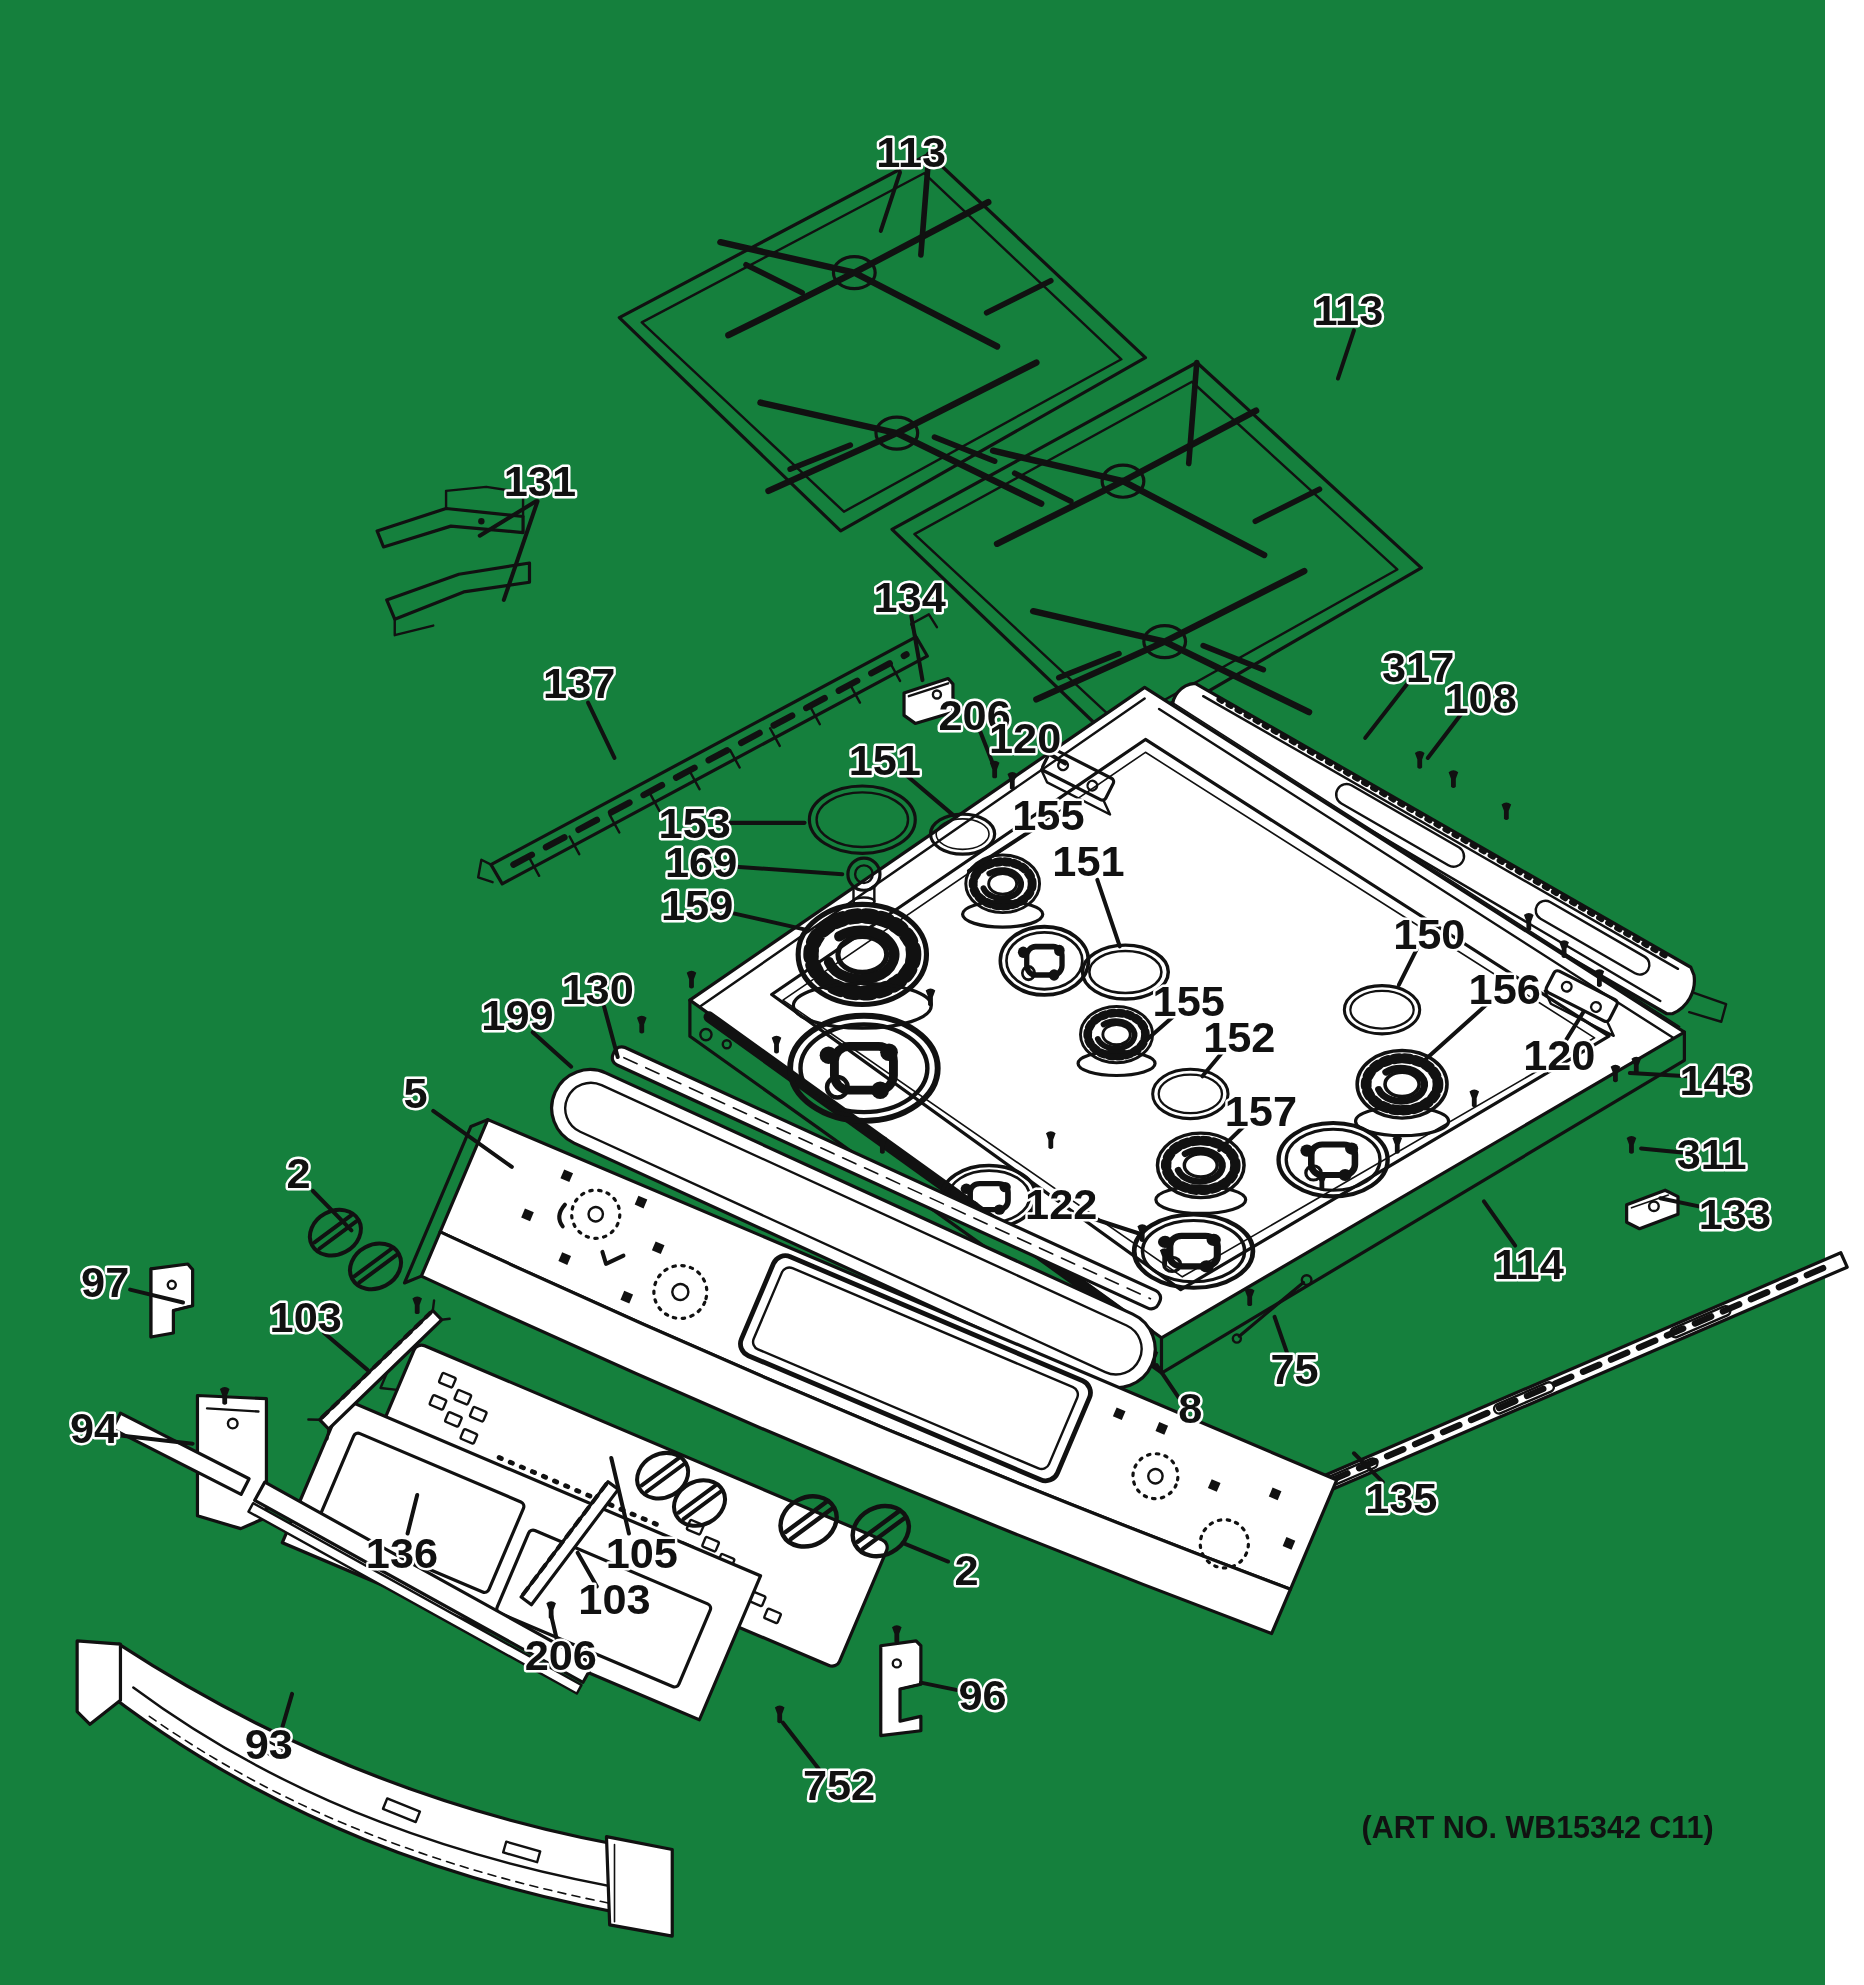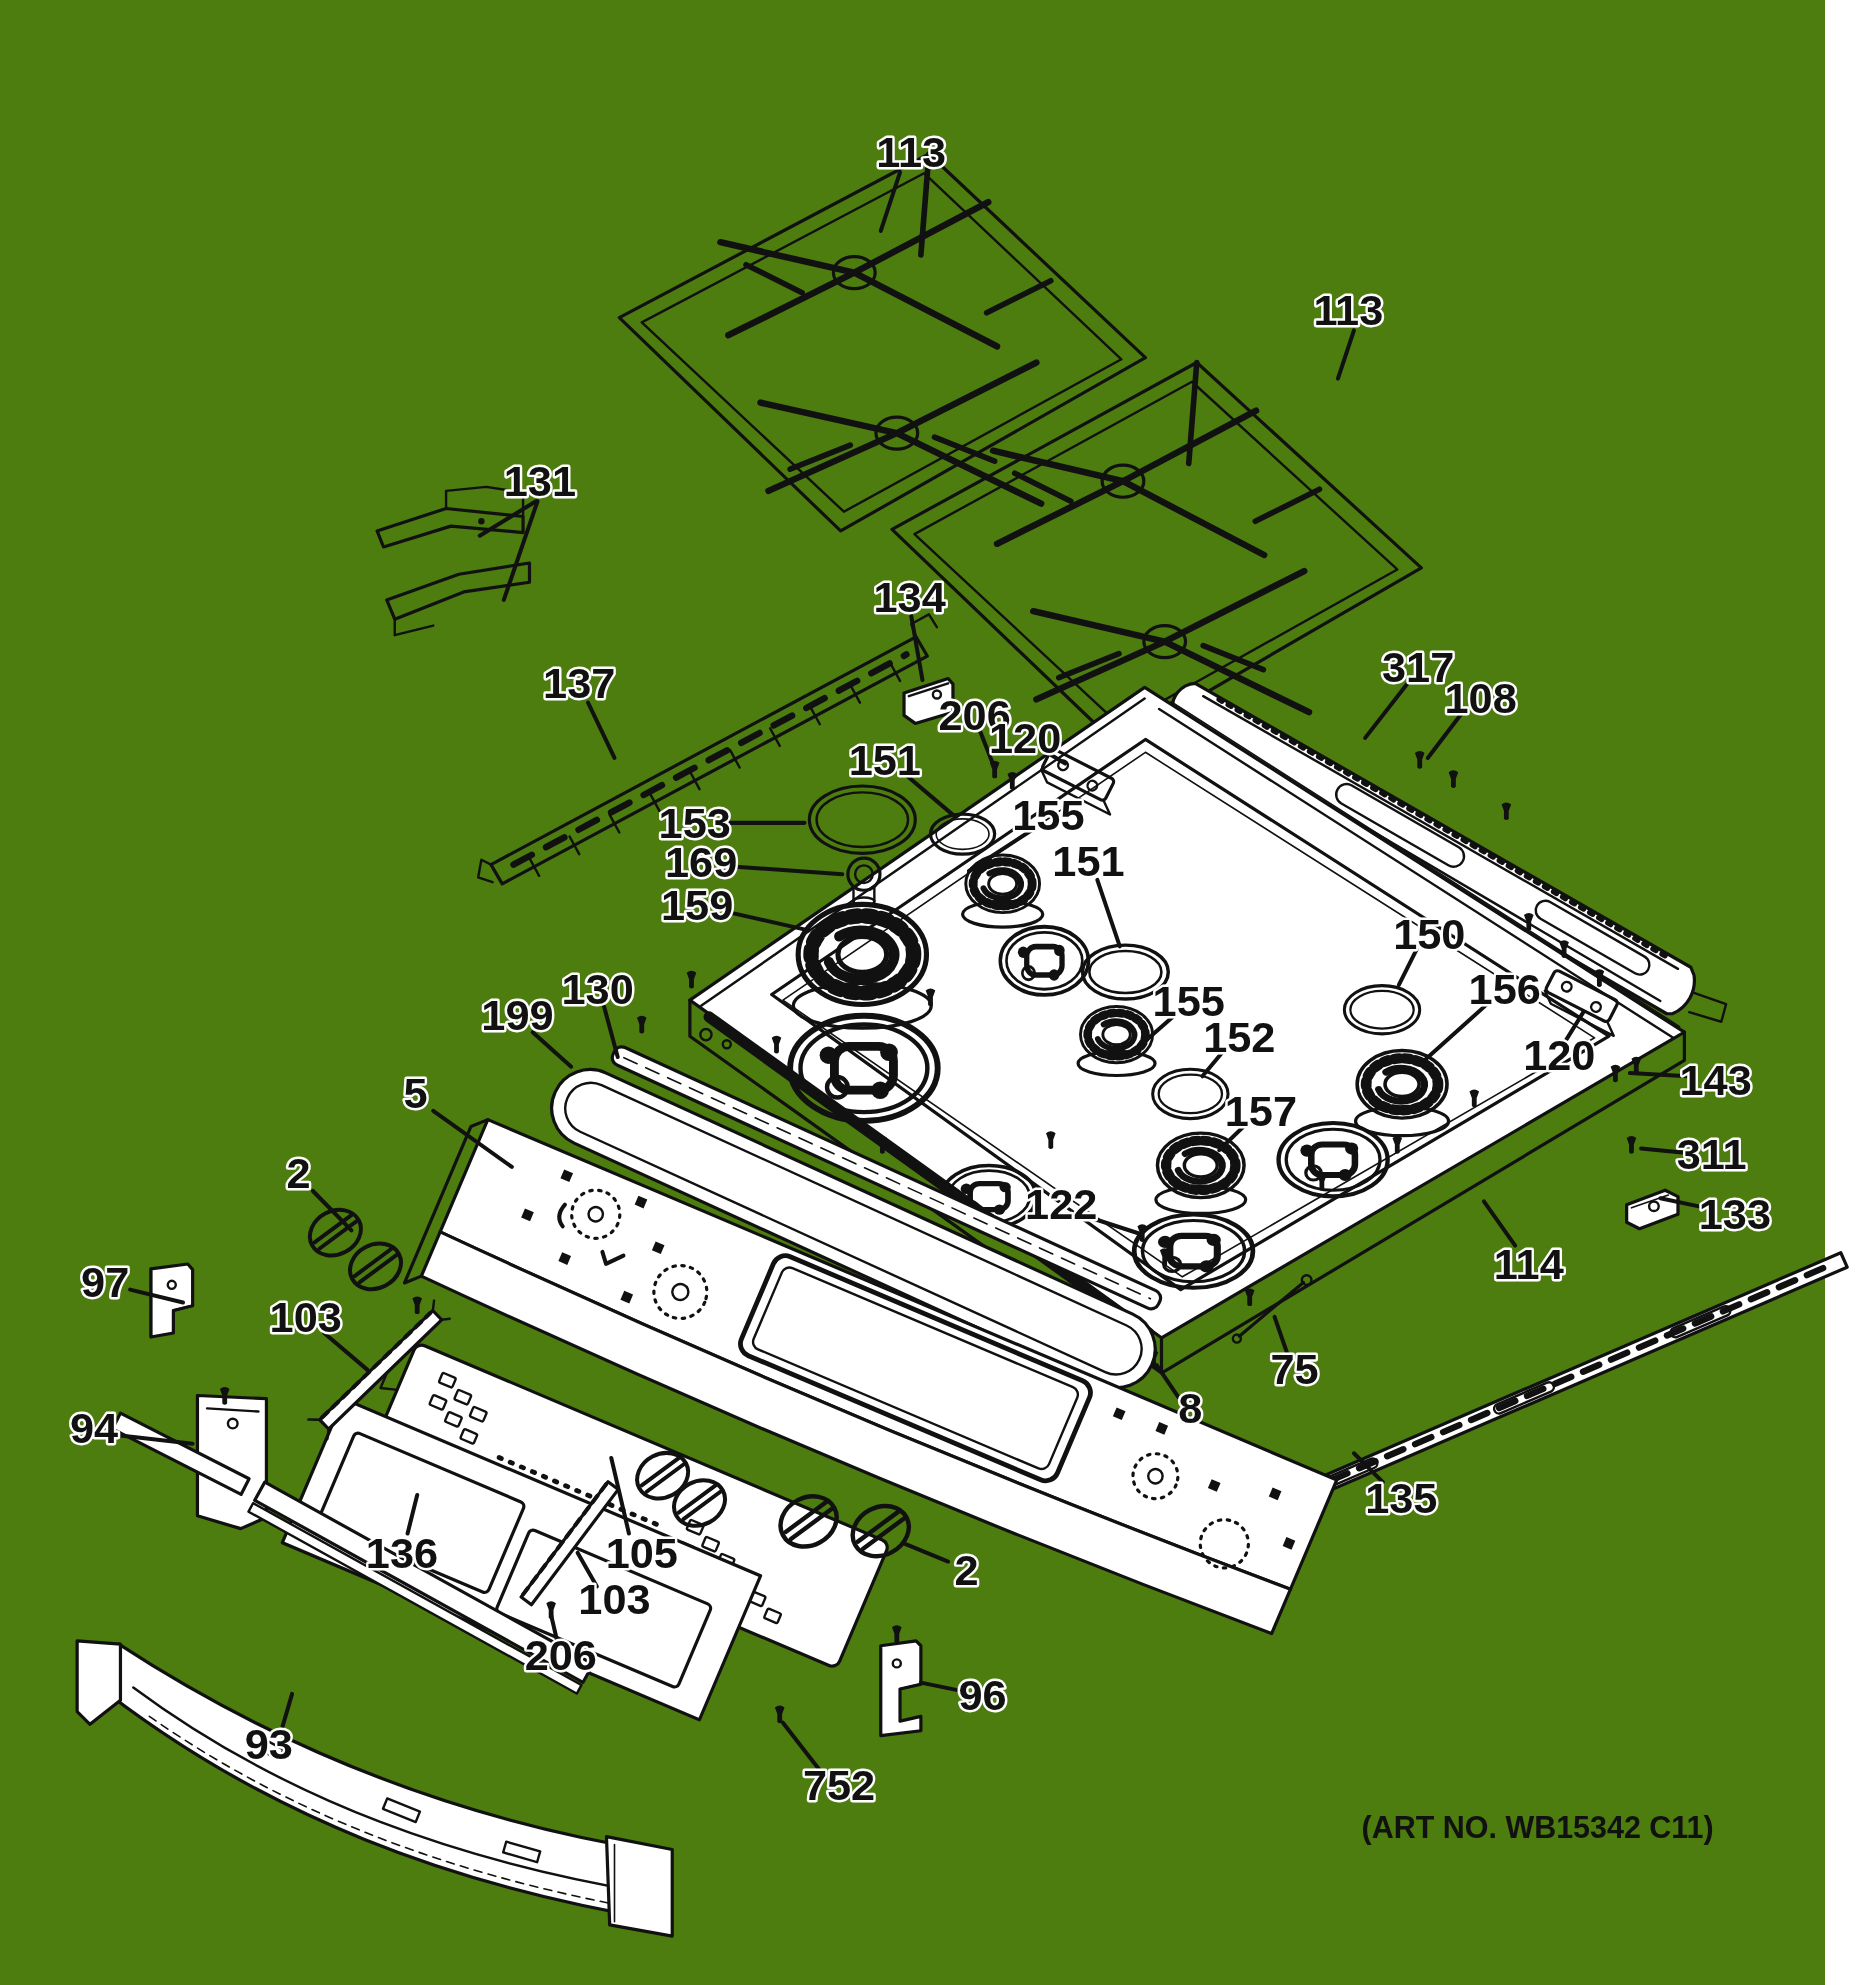--- a/index.html
+++ b/index.html
@@ -1,16 +1,16 @@
 <!DOCTYPE html>
 <html style="font-size:13px"><head>
 <meta charset="utf-8">
 <style>
   html,body{margin:0;padding:0;background:#ffffff;}
-  #stage{width:1825px;height:1985px;background:#4d7c0f;position:relative;font-family:"Liberation Sans",sans-serif;}
+  #stage{width:1825px;height:1985px;background:#15803d;position:relative;font-family:"Liberation Sans",sans-serif;}
   svg{display:block;}
   #labels-layer text{
     font-family:"Liberation Sans","DejaVu Sans",sans-serif;
     font-weight:bold;font-size:54px;fill:#111;
     text-anchor:middle;dominant-baseline:central;
     paint-order:stroke;stroke:#ffffff;stroke-width:6px;
   }
   #labels-layer polyline{fill:none;stroke:#111;stroke-width:5;stroke-linecap:round;}
   .artnote{font-family:"Liberation Sans","DejaVu Sans",sans-serif;font-weight:bold;font-size:38px;fill:#111;text-anchor:middle;}
 </style>

